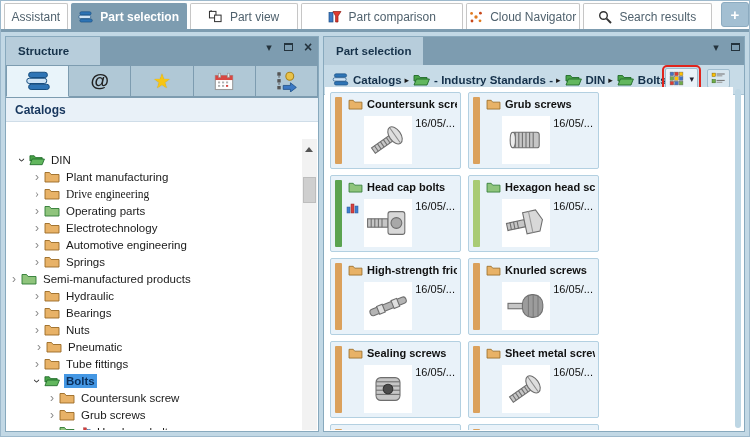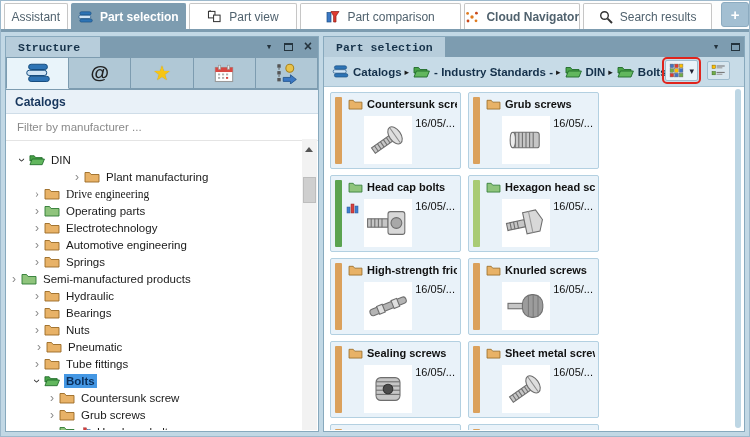--- a/index.html
+++ b/index.html
@@ -7,28 +7,28 @@
   .window{position:relative;width:748px;height:435px;border:1px solid #9db9cc;background:#c2d8e5;}
   
   .tabbar{position:absolute;left:0;top:0;right:0;height:31px;background:#fdfdfd;border-bottom:3px solid #7d9cb0;display:flex;align-items:flex-end;padding-left:3px;box-sizing:border-box;}
   .tab{height:26px;display:flex;align-items:center;justify-content:center;gap:7px;background:#fff;border:1px solid #c6c6c6;border-bottom:none;border-radius:2px 2px 0 0;margin-right:3px;color:#50626e;font-size:12px;box-sizing:border-box;padding:0 0;}
   .tab .lbl{white-space:nowrap;}
   .tab.active{background:#7d9cb0;border-color:#7d9cb0;color:#fff;font-weight:bold;}
   .t-assistant{width:66px;}
   .t-partsel{width:120px;}
   .t-partview{width:112px;}
   .t-partcomp{width:168px;}
-  .t-cloud{width:118px;font-weight:bold;}
+  .t-cloud{width:118px;}
   .t-search{width:134px;}
   .addtab{width:27px;height:23px;margin-left:6px;margin-bottom:2px;background:#a3bfd2;border:1px solid #8cabc0;border-radius:3px;color:#fff;font-size:15px;font-weight:bold;display:flex;align-items:center;justify-content:center;}
   
   .panel{position:absolute;top:35px;bottom:4px;background:#fff;border:1px solid #88a9bd;box-sizing:border-box;}
   .panel-left{left:4px;width:314px;}
   .panel-right{left:322px;right:4px;}
-  .titlebar{position:relative;height:20px;background:#7d9cb0;display:flex;align-items:stretch;font-family:Liberation Mono, monospace;}
+  .titlebar{position:relative;height:28px;background:#7d9cb0;display:flex;align-items:stretch;}
   .titletab{background:#b7cddb;color:#16324a;font-size:11.5px;font-weight:bold;display:flex;align-items:center;padding:0 12px;min-width:70px;}
   .winbtns{position:absolute;right:4px;top:0;height:20px;display:flex;align-items:center;gap:9px;}
   .wb{color:#24333d;font-size:11px;line-height:1;display:flex;align-items:center;justify-content:center;width:12px;height:12px;}
   .wb-max{width:9px;height:8px;border:1px solid #24333d;border-top:2.5px solid #24333d;box-sizing:border-box;}
   .wb-close{font-size:14px;font-weight:bold;}
   
   .iconstrip{height:32px;background:#c2d8e5;display:flex;border-bottom:1px solid #7d9cb0;}
   .itab{flex:1;border:1px solid #7d9cb0;border-left:none;background:#b0c8d6;display:flex;align-items:center;justify-content:center;box-sizing:border-box;}
   .itab:first-child{border-left:1px solid #7d9cb0;}
   .itab.active{background:#e9f4fa;border-bottom-color:#e9f4fa;}
@@ -313,33 +313,30 @@
             <use href="#sym-calendar"></use>
           </svg>
       </div>
       <div class="itab">
         <svg width="21" height="21">
             <use href="#sym-classify"></use>
           </svg>
       </div>
     </div>
     <div class="sectionhdr">Catalogs</div>
-    <div class="filterrow">
-      <input type="text" placeholder="Filter by manufacturer ..." style="">
-    </div>
     <div class="tree" id="tree">
         <div class="tree-row" style="padding-left: 8px;">
     <span class="expander expanded"></span>
     <svg class="ticon folder-green-open">
             <use href="#sym-folder-open"></use>
           </svg>
 
     <span class="tlabel">DIN</span>
   </div>
-        <div class="tree-row" style="padding-left: 23px; margin-left: 40px;">
+        <div class="tree-row" style="padding-left: 23px;">
     <span class="expander collapsed"></span>
     <svg class="ticon folder-orange">
             <use href="#sym-folder"></use>
           </svg>
 
     <span class="tlabel">Plant manufacturing</span>
   </div>
         <div class="tree-row" style="padding-left: 23px; font-family: Liberation Serif, serif;">
     <span class="expander collapsed"></span>
     <svg class="ticon folder-orange">

